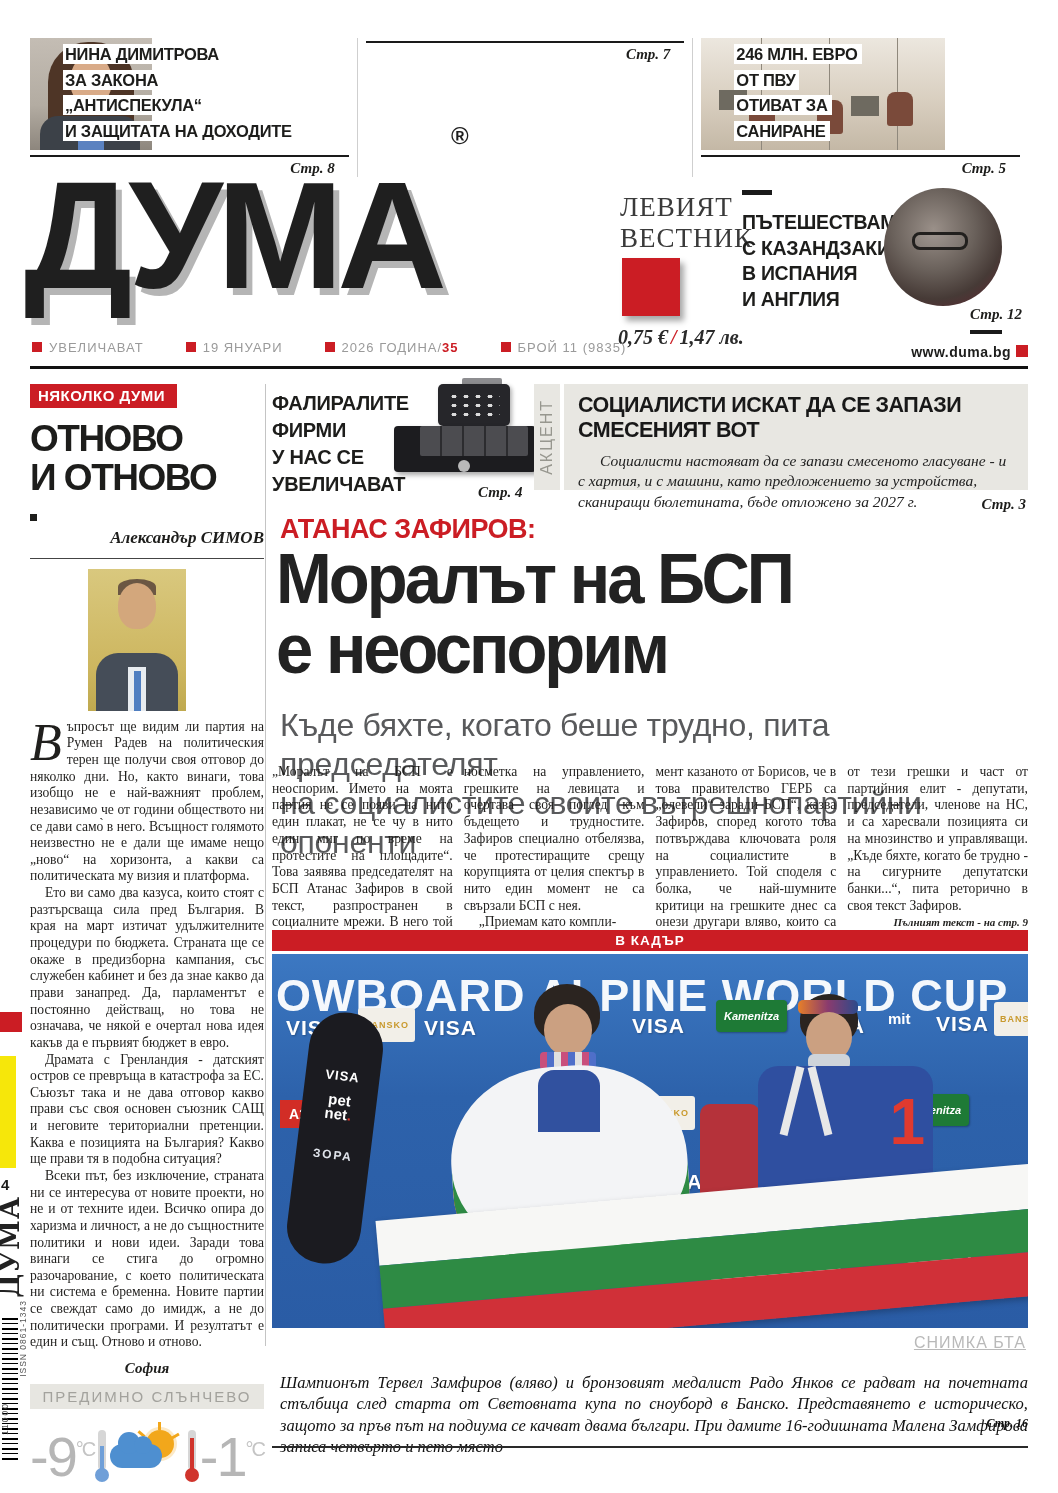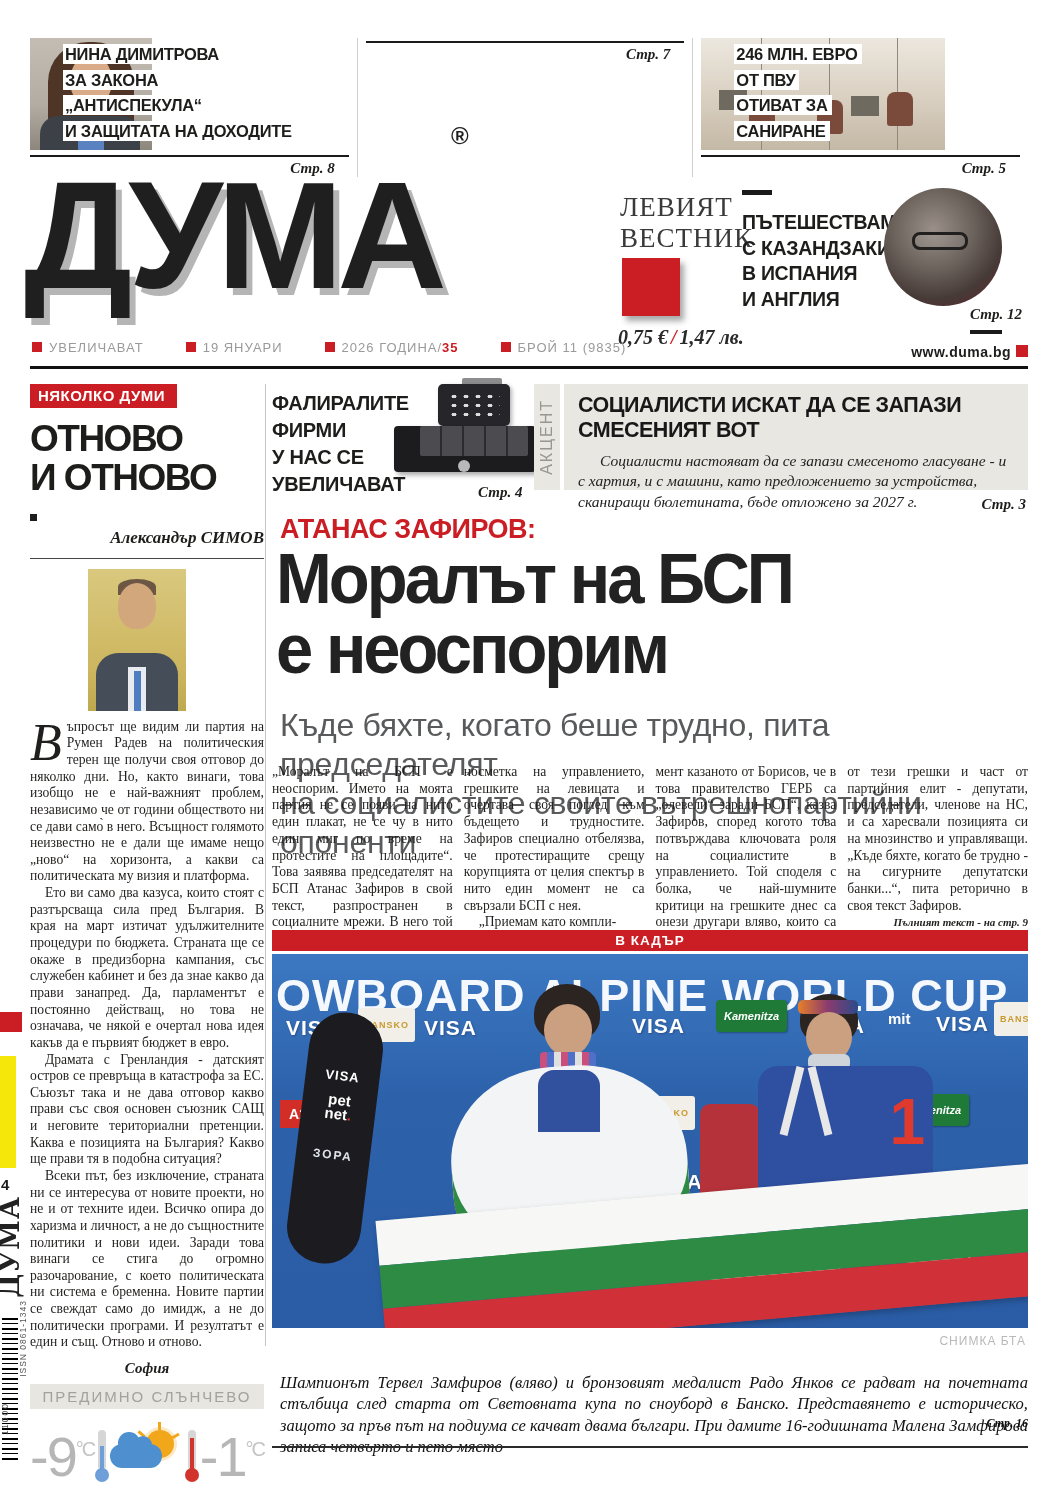--- a/index.html
+++ b/index.html
@@ -205,21 +205,21 @@
             background:radial-gradient(circle at 35% 30%, #e8ebee 0%, #c6cbd2 55%, #8e949c 100%); }
   .bgflag { position:absolute; left:108px; top:238px; width:660px; height:132px; transform:rotate(-5deg);
             box-shadow:2px 3px 6px rgba(0,0,0,.25); }
   .bgflag .w { height:34%; background:#f7f7f5; }
   .bgflag .g { height:33%; background:#2e8b44; }
   .bgflag .r { height:33%; background:#d03038; }
   .podium-red { position:absolute; left:428px; top:150px; width:60px; height:110px; background:#b5323a; border-radius:10px; }
   .wflag { position:absolute; left:440px; top:300px; width:130px; height:60px; background:#f2f2f2;
            border-radius:10px; transform:rotate(-8deg); }
 
-  .credit { position:absolute; right:2px; top:950px; color:#b9b9b9; font-size:12px; letter-spacing:1px; }
+  .credit { position:absolute; right:2px; top:950px; color:#b9b9b9; font-size:16px; letter-spacing:1px;text-decoration:underline; }
   .caption { position:absolute; left:8px; top:988px; width:748px; font-family:"Liberation Serif", serif;
              font-style:italic; font-size:16.5px; line-height:1.3; text-align:justify; color:#111; }
   .cap-page { position:absolute; right:0; top:44px; font-weight:bold; font-style:italic;
               font-family:"Liberation Serif", serif; font-size:12px; }
   .bottom-rule { position:absolute; left:0; top:1062px; width:756px; height:2px; background:#2a2a2a; }
 </style>
 </head>
 <body>
 
 <div class="page">

